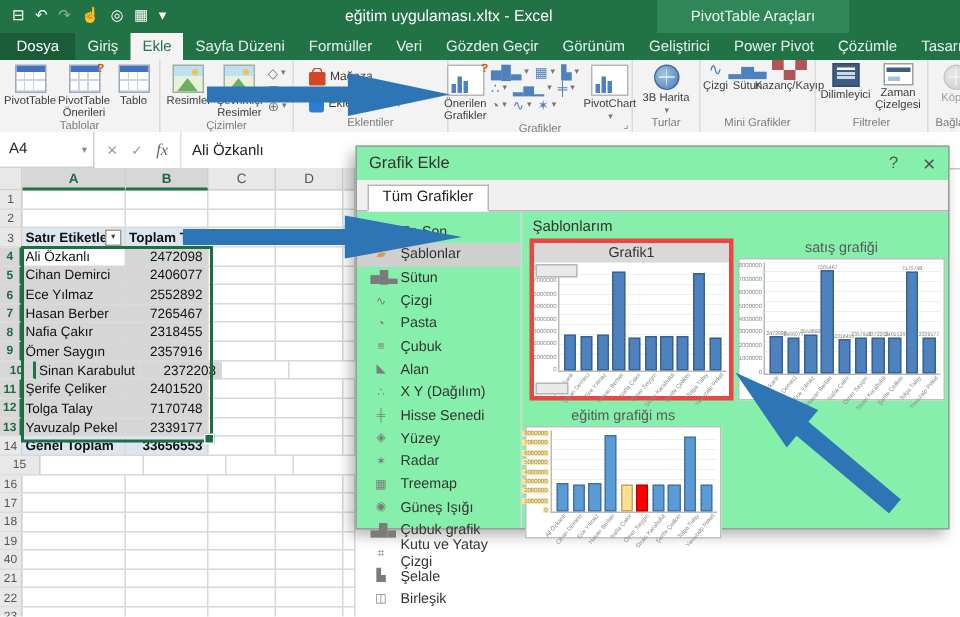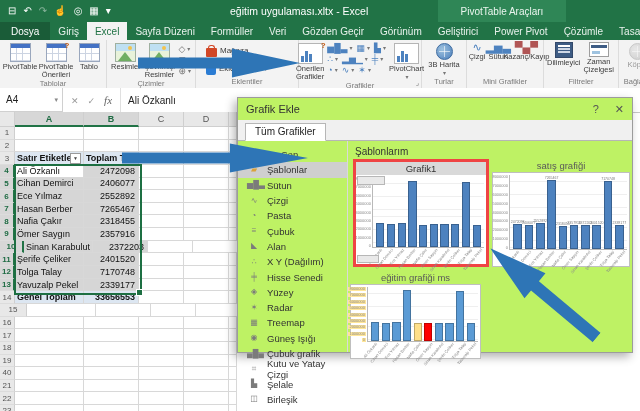--- a/index.html
+++ b/index.html
@@ -89,21 +89,21 @@
         padding:0 2px;white-space:nowrap;overflow:hidden;color:#111}
   .cell.num{justify-content:flex-end;padding-right:3px}
   .cell.pivot{background:#dce6f1;font-weight:bold}
   .cell.selbg{background:#d6d6d6}
   .cell.active{background:#fff}
   .filtbtn{margin-left:auto;width:9px;height:9px;background:#fff;border:1px solid #9a9a9a;
            display:flex;align-items:center;justify-content:center;font-size:5px;color:#444;flex:0 0 auto}
   .selbox{position:absolute;left:14px;top:52px;width:124px;height:127px;border:2px solid #1d6f42;pointer-events:none}
   .fillhandle{position:absolute;left:136px;top:177px;width:5px;height:5px;background:#1d6f42;border:1px solid #fff;pointer-events:none}
   
-  .dialog{position:absolute;left:237px;top:97px;width:396px;height:256px;background:#bef264;
+  .dialog{position:absolute;left:237px;top:97px;width:396px;height:256px;background:#86efac;
           border:1px solid #9c9c9c;box-shadow:-3px 4px 9px rgba(0,0,0,.30);box-sizing:border-box;display:flex;flex-direction:column}
   .dlg-title{height:22px;display:flex;align-items:center;padding:0 8px;font-size:11px;color:#333}
   .dlg-ctl{margin-left:auto;display:flex;gap:16px;color:#555;font-size:11px}
   .dlg-tabs{height:20px;background:#f0f0f0;border-bottom:1px solid #b6b6b6;display:flex;align-items:flex-end;padding-left:7px}
   .dlg-tab{background:#fff;border:1px solid #b6b6b6;border-bottom:1px solid #fff;margin-bottom:-1px;
            padding:2px 9px 3px 9px;font-size:10px;color:#222}
   .dlg-body{flex:1;display:flex;min-height:0}
   .dlg-side{width:110px;border-right:1px solid #d9d9d9;padding-top:6px;box-sizing:border-box}
   .side-item{height:15.3px;display:flex;align-items:center;gap:6px;padding-left:9px;font-size:9.5px;color:#333;cursor:default}
   .side-item.sel{background:#cfcfcf}
@@ -151,21 +151,21 @@
       <span>▦</span>
       <span>▾</span>
     </div>
   <div class="tb-title">eğitim uygulaması.xltx - Excel</div>
   <div class="ctx-group">PivotTable Araçları</div>
 </div>
 
 <div class="tabrow">
     <div class="rtab file">Dosya</div>
     <div class="rtab">Giriş</div>
-    <div class="rtab active">Excel</div>
+    <div class="rtab active">Ekle</div>
     <div class="rtab">Sayfa Düzeni</div>
     <div class="rtab">Formüller</div>
     <div class="rtab">Veri</div>
     <div class="rtab">Gözden Geçir</div>
     <div class="rtab">Görünüm</div>
     <div class="rtab">Geliştirici</div>
     <div class="rtab">Power Pivot</div>
     <div class="rtab">Çözümle</div>
     <div class="rtab">Tasarım</div>
   </div>

